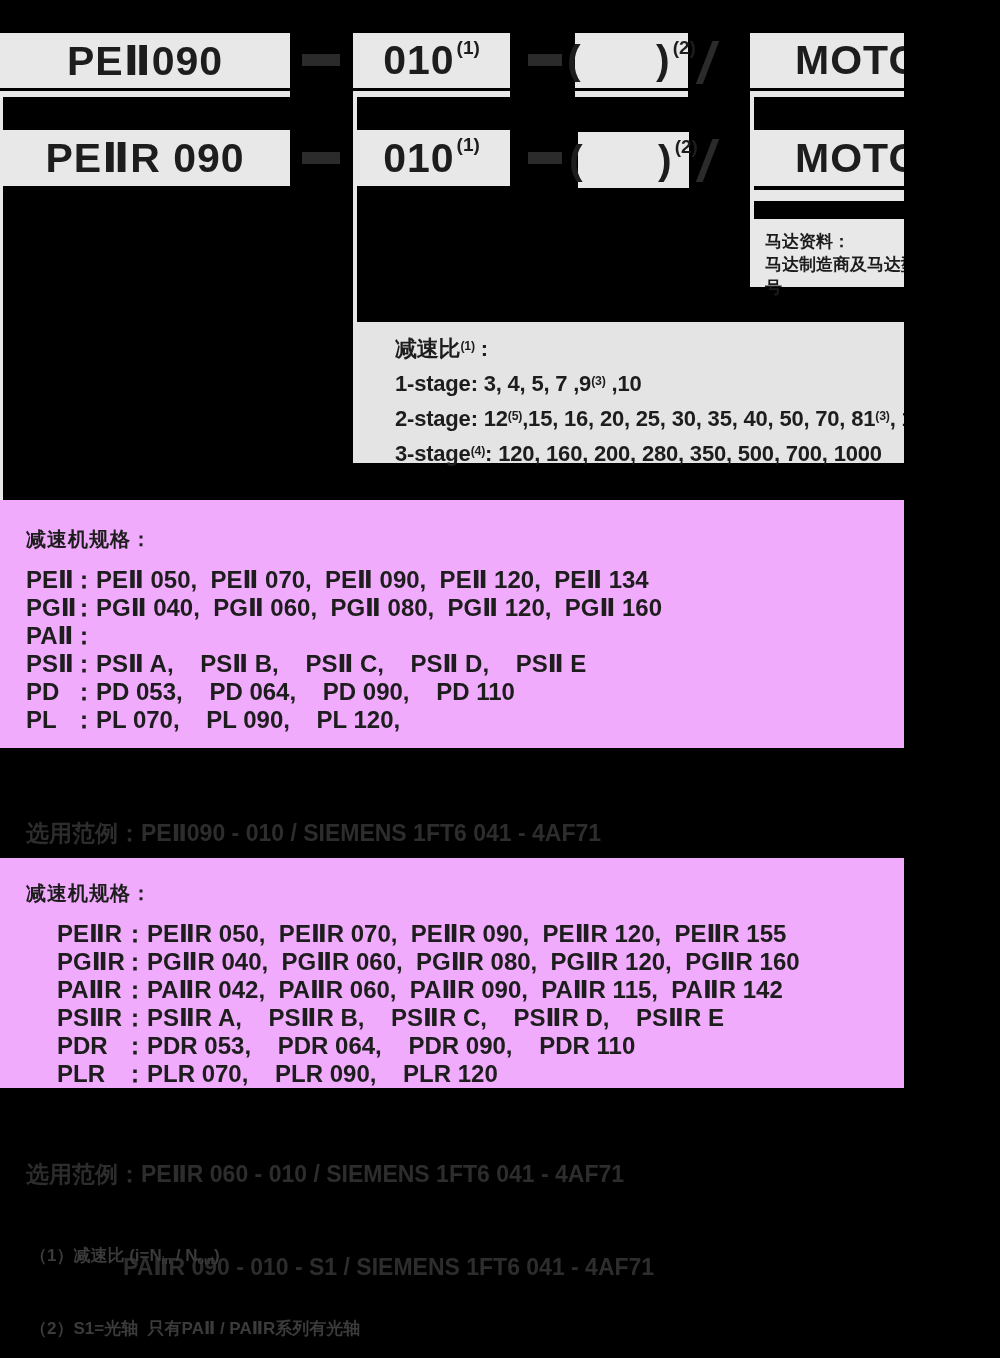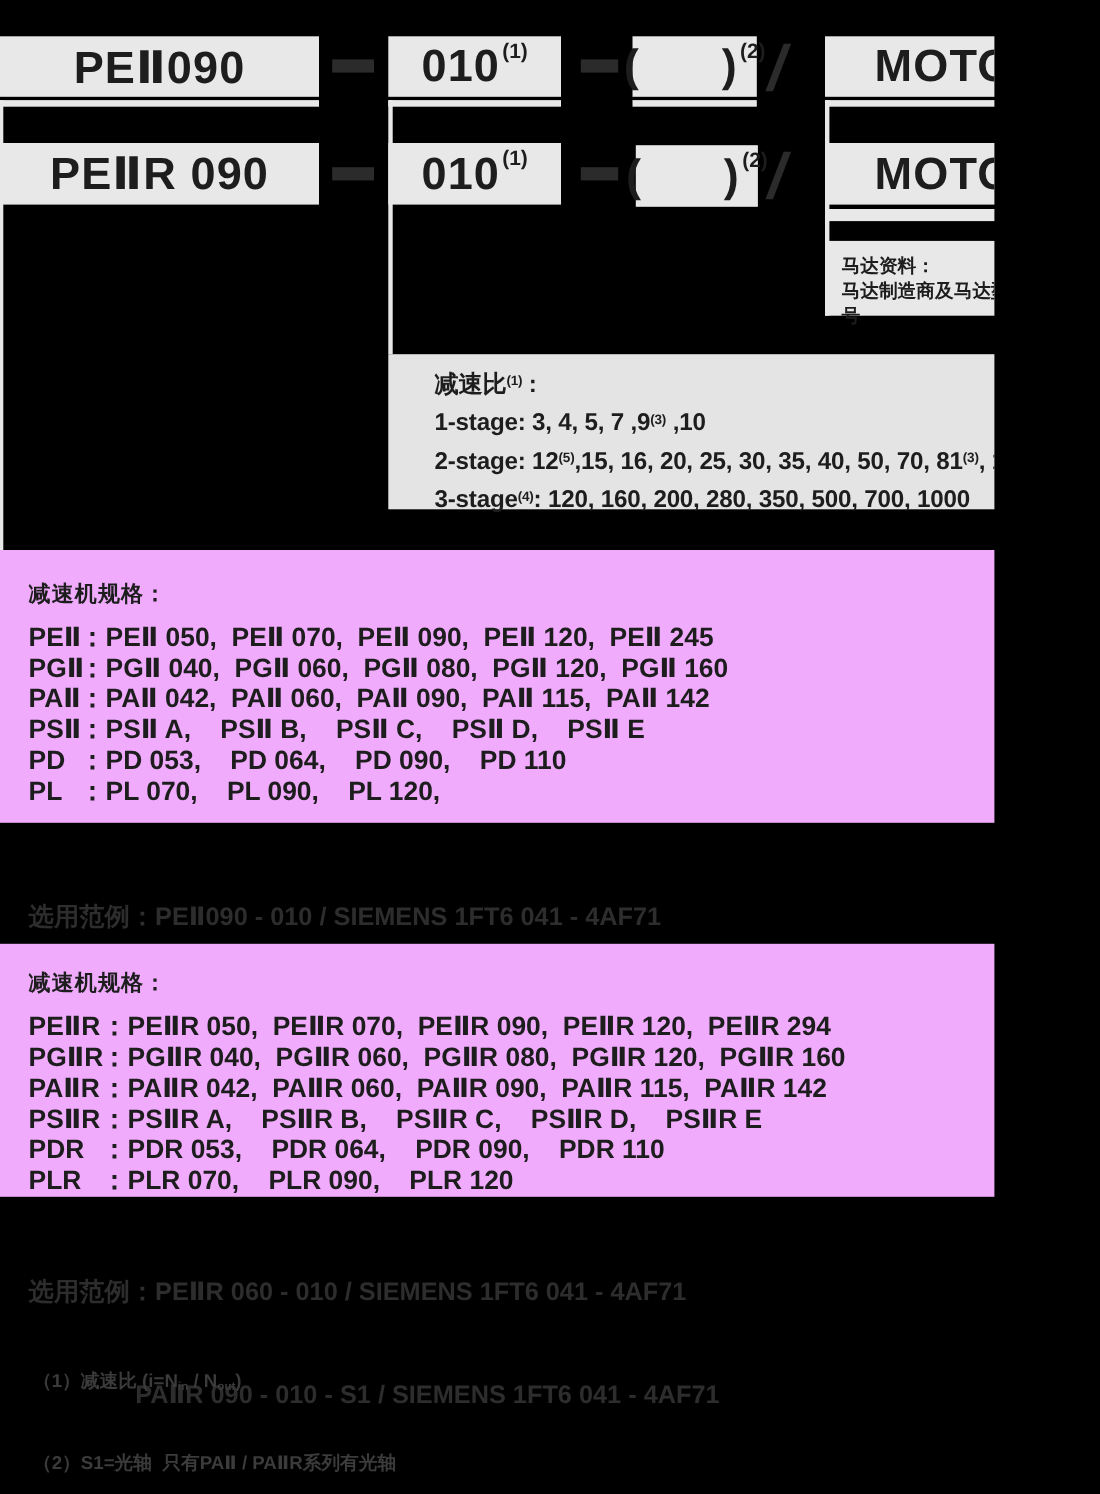--- a/index.html
+++ b/index.html
@@ -25,21 +25,21 @@
   .ratiobox .rline{font-size:22px;line-height:32px;white-space:nowrap;letter-spacing:-0.2px;}
   .sup{font-size:0.56em;position:relative;top:-0.5em;}
   .sub{font-size:0.62em;position:relative;top:0.25em;}
   
   .spec{box-sizing:border-box;padding-left:26px;}
   .spec .title{font-size:20px;letter-spacing:1px;}
   .spec .rows{margin-top:13px;}
   .specrow{display:flex;font-size:24px;line-height:28px;white-space:pre;}
   .specrow .lab{display:inline-block;}
   .spec1 .lab{width:46px;}
-  .spec2 .lab{width:66px;}
+  .spec2 .lab{width:66px;margin-left:31px;}
   .specrow .colon{display:inline-block;width:24px;}
   
   .band{color:#2d2d2d;font-size:23px;line-height:31px;white-space:pre;}
   .band .l2{margin-left:97px;}
   .band .row{display:flex;}
   
   .foot{color:#3b3b3b;font-size:17px;line-height:24px;white-space:pre;}
 </style>
 </head>
 <body>
@@ -101,27 +101,27 @@
     <div class="rline"><span>减速比</span><span class="sup">(1)</span><span> :</span></div>
     <div class="rline"><span>1-stage: 3, 4, 5, 7 ,9</span><span class="sup">(3)</span><span> ,10</span></div>
     <div class="rline"><span>2-stage: 12</span><span class="sup">(5)</span><span>,15, 16, 20, 25, 30, 35, 40, 50, 70, 81</span><span class="sup">(3)</span><span>, 100</span></div>
     <div class="rline"><span>3-stage</span><span class="sup">(4)</span><span>: 120, 160, 200, 280, 350, 500, 700, 1000</span></div>
   </div>
 
   <div class="abs section spec spec1" style="left:0;top:500px;width:1000px;height:248px;padding-top:26px;">
     <div class="title">减速机规格：</div>
     <div class="rows">
       <div class="specrow">
-        <span class="lab">PEⅡ</span><span class="colon">：</span><span>PEⅡ 050,  PEⅡ 070,  PEⅡ 090,  PEⅡ 120,  PEⅡ 245</span>
+        <span class="lab">PEⅡ</span><span class="colon">：</span><span>PEⅡ 050,  PEⅡ 070,  PEⅡ 090,  PEⅡ 120,  PEⅡ 134</span>
       </div>
       <div class="specrow">
         <span class="lab">PGⅡ</span><span class="colon">：</span><span>PGⅡ 040,  PGⅡ 060,  PGⅡ 080,  PGⅡ 120,  PGⅡ 160</span>
       </div>
       <div class="specrow">
-        <span class="lab">PAⅡ</span><span class="colon">：</span><span>PAⅡ 042,  PAⅡ 060,  PAⅡ 090,  PAⅡ 115,  PAⅡ 142</span>
+        <span class="lab">PAⅡ</span><span class="colon">：</span>
       </div>
       <div class="specrow">
         <span class="lab">PSⅡ</span><span class="colon">：</span><span>PSⅡ A,    PSⅡ B,    PSⅡ C,    PSⅡ D,    PSⅡ E</span>
       </div>
       <div class="specrow">
         <span class="lab">PD</span><span class="colon">：</span><span>PD 053,    PD 064,    PD 090,    PD 110</span>
       </div>
       <div class="specrow">
         <span class="lab">PL</span><span class="colon">：</span><span>PL 070,    PL 090,    PL 120,</span>
       </div>
@@ -132,21 +132,21 @@
     <div class="row">
       <span>选用范例：</span><span>PEⅡ090 - 010 / SIEMENS 1FT6 041 - 4AF71</span>
     </div>
     <div class="l2">PAⅡ090 - 010 - S1 / SIEMENS 1FT6 041 - 4AF71</div>
   </div>
 
   <div class="abs section spec spec2" style="left:0;top:858px;width:1000px;height:230px;padding-top:22px;">
     <div class="title">减速机规格：</div>
     <div class="rows">
       <div class="specrow">
-        <span class="lab">PEⅡR</span><span class="colon">：</span><span>PEⅡR 050,  PEⅡR 070,  PEⅡR 090,  PEⅡR 120,  PEⅡR 294</span>
+        <span class="lab">PEⅡR</span><span class="colon">：</span><span>PEⅡR 050,  PEⅡR 070,  PEⅡR 090,  PEⅡR 120,  PEⅡR 155</span>
       </div>
       <div class="specrow">
         <span class="lab">PGⅡR</span><span class="colon">：</span><span>PGⅡR 040,  PGⅡR 060,  PGⅡR 080,  PGⅡR 120,  PGⅡR 160</span>
       </div>
       <div class="specrow">
         <span class="lab">PAⅡR</span><span class="colon">：</span><span>PAⅡR 042,  PAⅡR 060,  PAⅡR 090,  PAⅡR 115,  PAⅡR 142</span>
       </div>
       <div class="specrow">
         <span class="lab">PSⅡR</span><span class="colon">：</span><span>PSⅡR A,    PSⅡR B,    PSⅡR C,    PSⅡR D,    PSⅡR E</span>
       </div>

